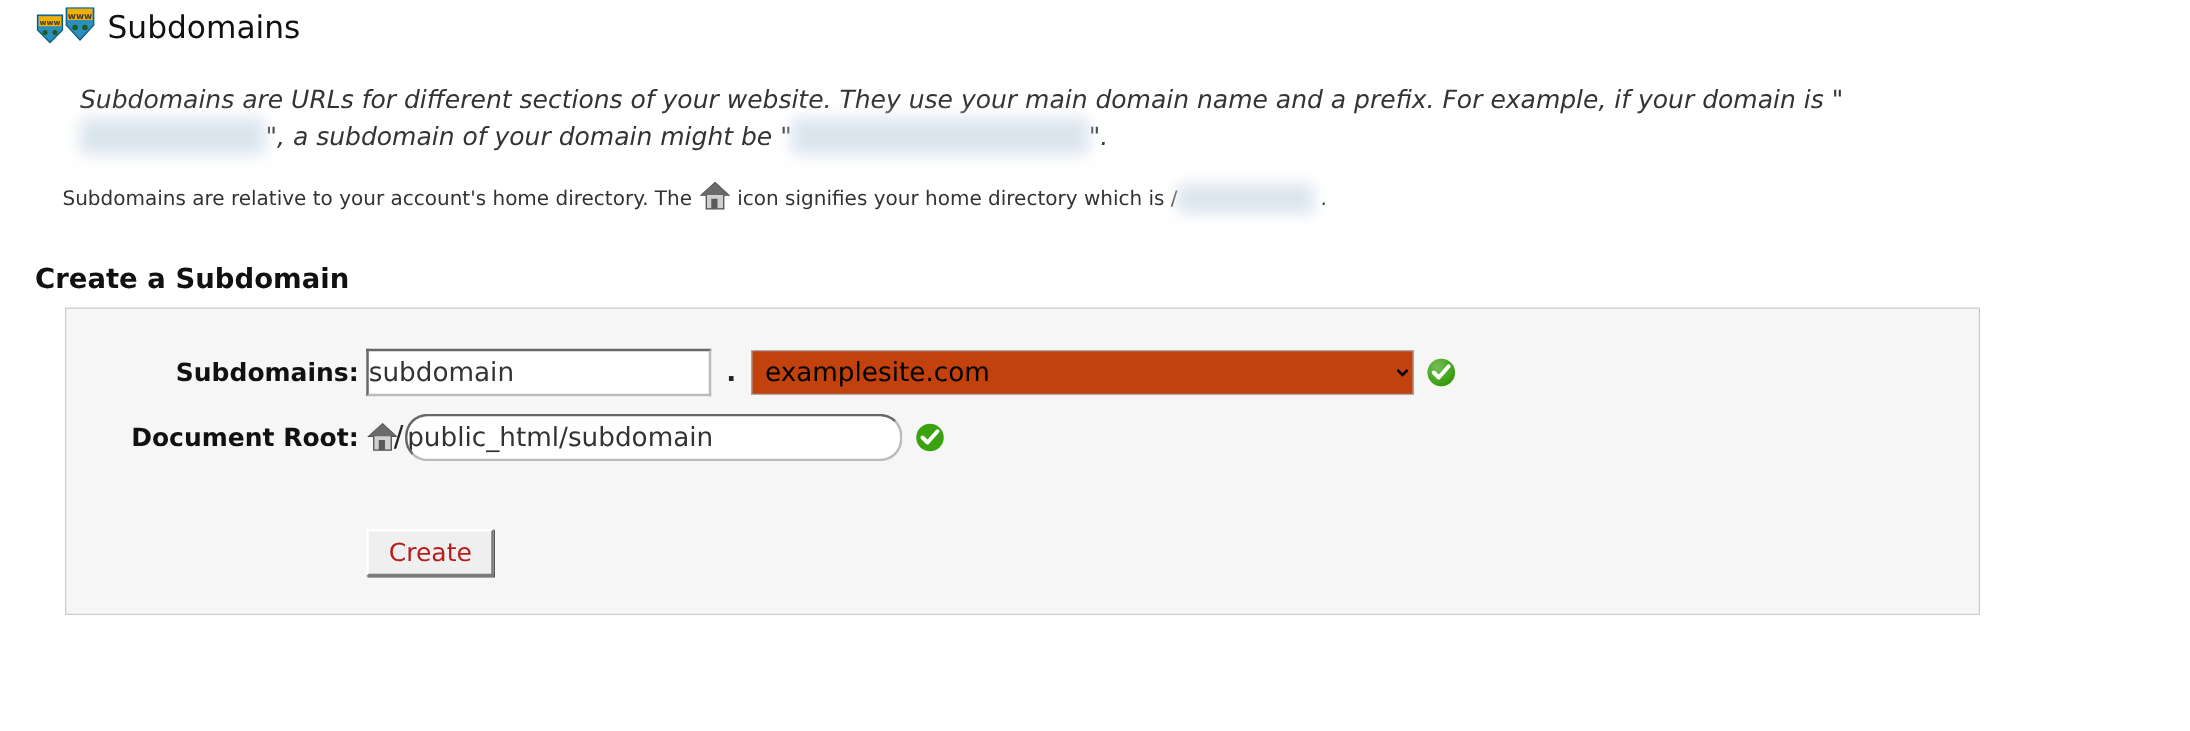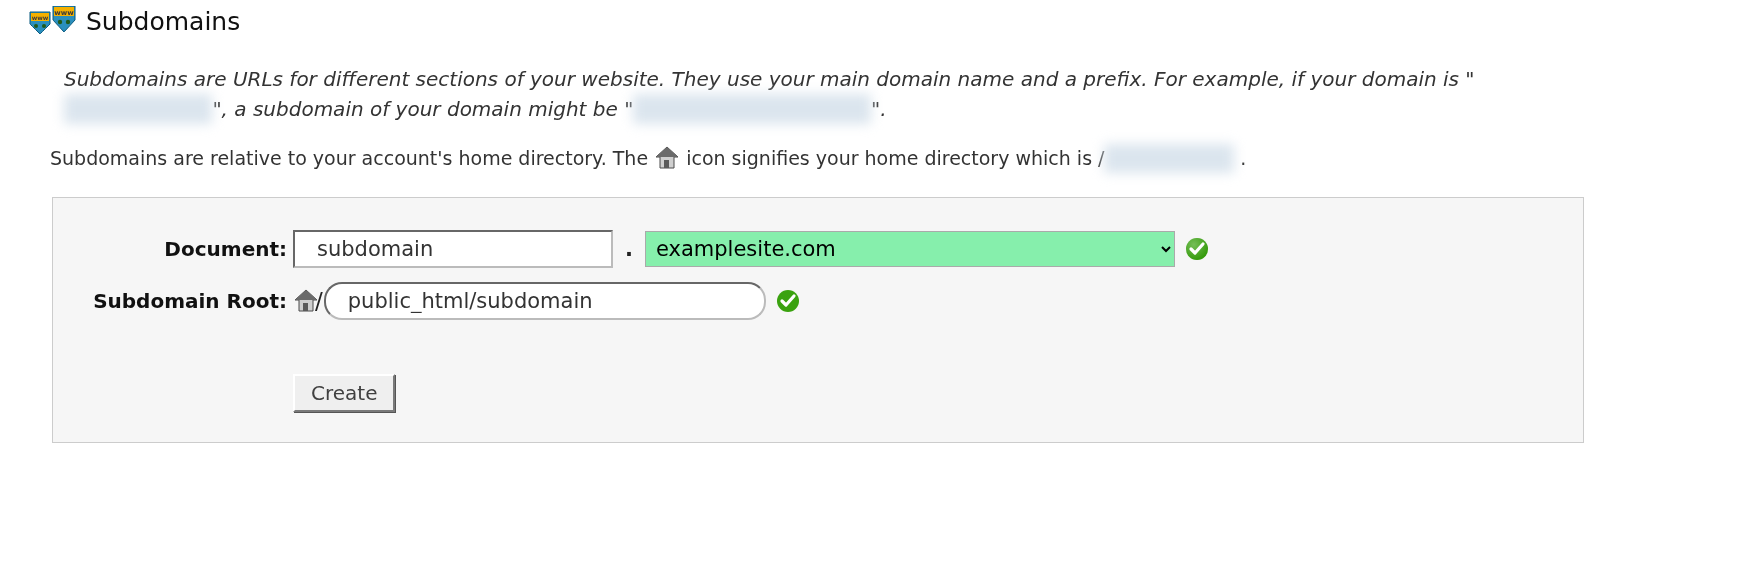--- a/index.html
+++ b/index.html
@@ -27,23 +27,23 @@
   }
   .intro-italic {
     font-style: italic;
     font-size: 20px;
     color: #333333;
     margin: 0 0 20px 36px;
     line-height: 1.5;
     max-width: 1500px;
   }
   .intro-normal {
-    font-size: 19px;
+    font-size: 16px;
     color: #333333;
-    margin: 0 0 24px 22px;
+    margin: 0 0 40px 22px;
     line-height: 1.5;
     vertical-align: middle;
   }
   .section-heading {
     font-weight: bold;
     font-size: 22px;
     color: #111111;
     margin: 8px 0 10px 0;
   }
   .redact {
@@ -76,40 +76,40 @@
     color: #111111;
   }
   .field-row {
     display: flex;
     align-items: center;
     gap: 10px;
   }
   input.text-input {
     font-family: inherit;
     font-size: 21px;
-    padding: 2px 22px;
+    padding: 2px 0;
     border: 2px inset #bbbbbb;
     background: #ffffff;
     color: #333333;
     height: 30px;
     box-sizing: content-box;
   }
   .subdomain-input { width: 272px; }
   .docroot-input { width: 394px; border-radius: 18px; }
   .dot-sep {
     font-size: 21px;
     font-weight: bold;
     padding: 0 2px;
   }
   .domain-select {
     font-family: inherit;
     font-size: 21px;
     padding: 4px 6px;
     border: 1px solid #aaaaaa;
-    background: #86efac;
+    background: #c2410c;
     height: 36px;
     width: 530px;
   }
   .home-inline {
     display: inline-block;
     vertical-align: -6px;
   }
   .home-prefix {
     display: flex;
     align-items: center;
@@ -123,21 +123,21 @@
     font-family: inherit;
     font-size: 20px;
     padding: 5px 16px;
     background: #efefef;
     border-top: 2px solid #ffffff;
     border-left: 2px solid #ffffff;
     border-right: 2px solid #7a7a7a;
     border-bottom: 2px solid #7a7a7a;
     box-shadow: 1px 1px 0 #555555;
     cursor: pointer;
-    color: #404040;
+    color: #b91c1c;
   }
   .button-row {
     margin-top: 40px;
   }
   svg { display: block; }
 </style>
 </head>
 <body>
 
 <div class="page">
@@ -175,25 +175,26 @@
     <span class="home-inline">
       <svg width="26" height="26" viewBox="0 0 26 26">
         <polygon points="13,2 24,12 20,12 20,23 6,23 6,12 2,12" fill="#cfcfcf" stroke="#4a4a4a" stroke-width="1"></polygon>
         <polygon points="13,2 24,12 2,12" fill="#6a6a6a"></polygon>
         <rect x="10" y="15" width="5" height="8" fill="#5a5a5a"></rect>
       </svg>
     </span>
     <span> icon signifies your home directory which is /</span><span class="redact">xxxxxx xxxxx</span><span> .</span>
   </p>
 
+  <div class="section-heading">Create a Subdomain</div>
 
   <div class="form-box">
     <div class="form-grid">
 
-      <div class="form-label">Document:</div>
+      <div class="form-label">Subdomains:</div>
 
       <div class="field-row">
         <input type="text" class="text-input subdomain-input" value="subdomain" style="">
         <span class="dot-sep">.</span>
         <select class="domain-select">
           <option>examplesite.com</option>
         </select>
         <span>
           <svg width="24" height="24" viewBox="0 0 24 24">
             <circle cx="12" cy="12" r="11" fill="#3aa20f"></circle>
@@ -202,21 +203,21 @@
             <defs>
               <radialGradient id="g1" cx="35%" cy="30%" r="70%">
                 <stop offset="0%" stop-color="#ffffff"></stop>
                 <stop offset="100%" stop-color="#2a8a06"></stop>
               </radialGradient>
             </defs>
           </svg>
         </span>
       </div>
 
-      <div class="form-label">Subdomain Root:</div>
+      <div class="form-label">Document Root:</div>
 
       <div class="field-row">
         <span class="home-prefix">
           <span>
             <svg width="26" height="26" viewBox="0 0 26 26">
               <polygon points="13,2 24,12 20,12 20,23 6,23 6,12 2,12" fill="#cfcfcf" stroke="#4a4a4a" stroke-width="1"></polygon>
               <polygon points="13,2 24,12 2,12" fill="#6a6a6a"></polygon>
               <rect x="10" y="15" width="5" height="8" fill="#5a5a5a"></rect>
             </svg>
           </span>

